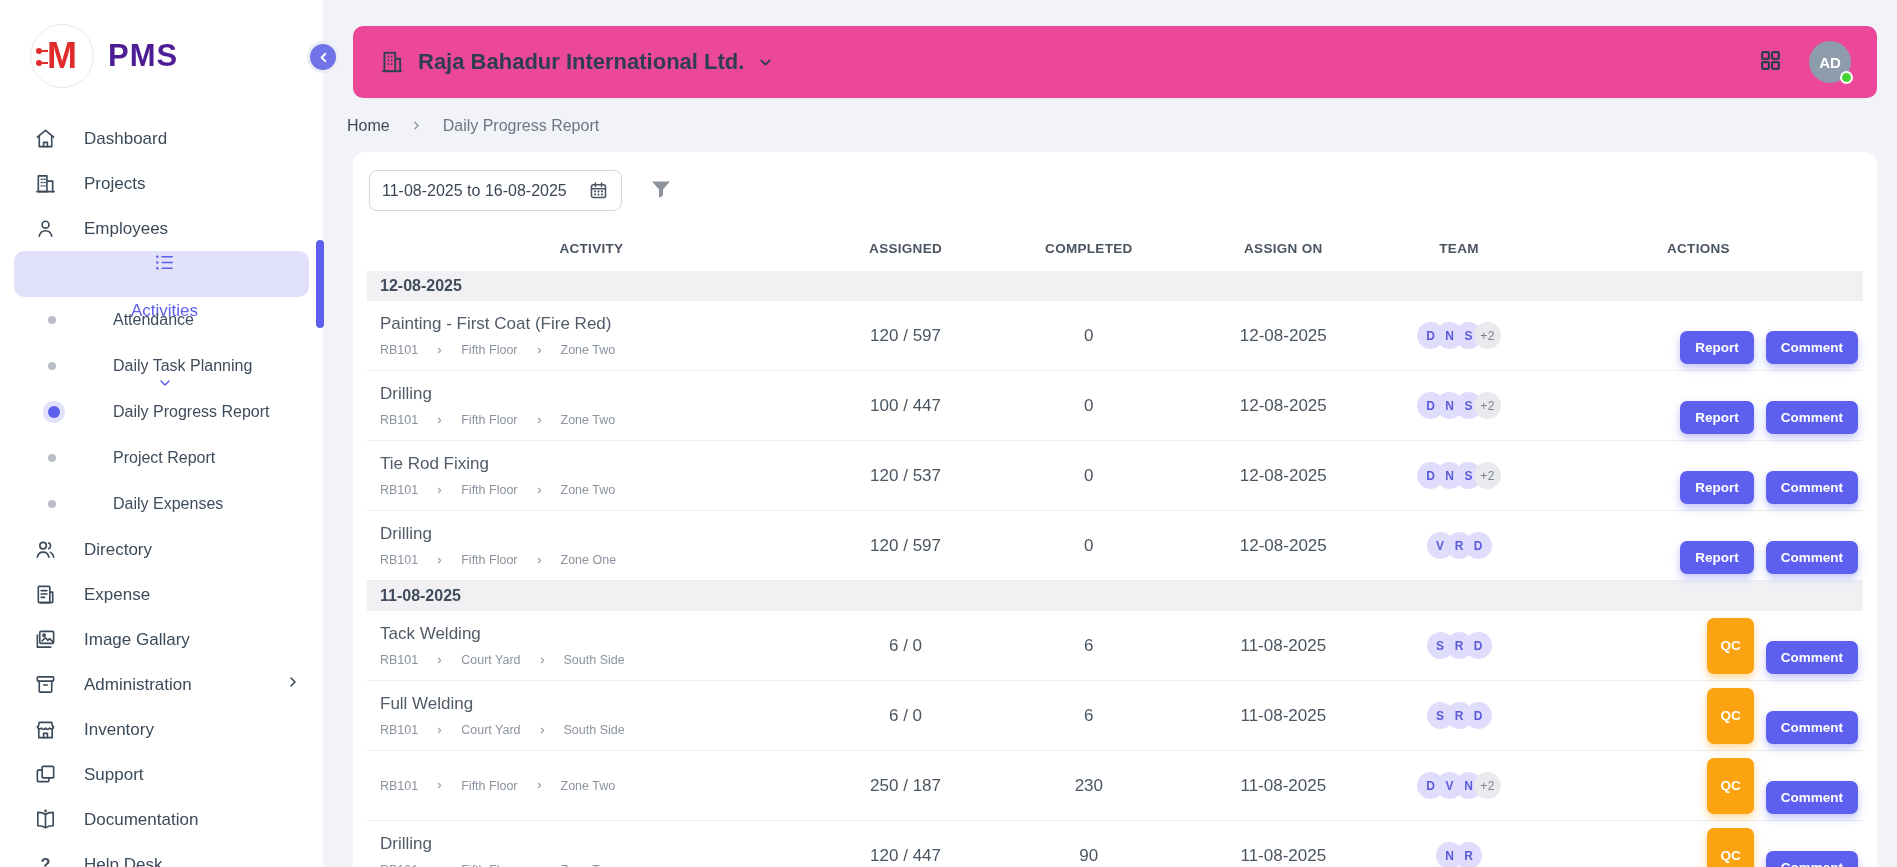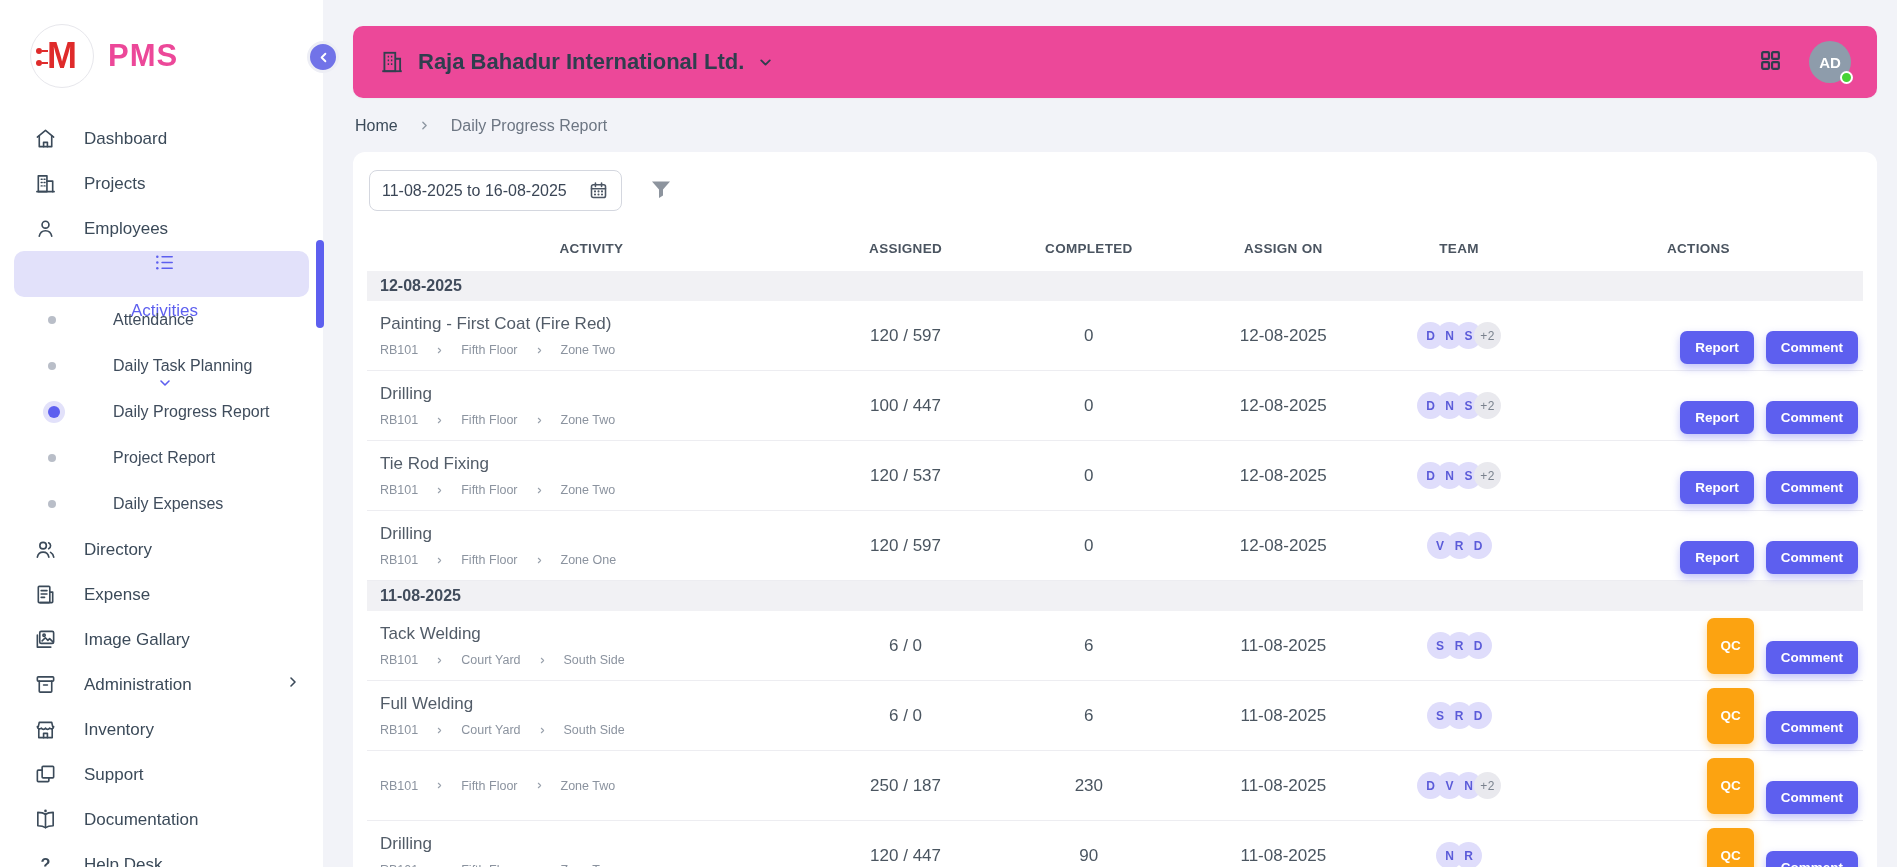--- a/index.html
+++ b/index.html
@@ -6,21 +6,21 @@
   html,body { width:1897px; height:867px; overflow:hidden; background:#f2f3f8;
     font-family:"Liberation Sans", sans-serif; color:#3b4a59; }
 
   
   .sidebar { position:fixed; left:0; top:0; width:323px; height:867px; background:#fff; z-index:5; }
   .logo-row { display:flex; align-items:center; gap:14px; padding:24px 0 6px 30px; }
   .logo-circle { width:64px; height:64px; border-radius:50%; border:1px solid #e7e7ec;
     display:flex; align-items:center; justify-content:center; background:#fff; }
   .logo-m { font-size:36px; font-weight:800; color:#df2b2b; position:relative; line-height:1; }
   .logo-nodes { position:absolute; left:-12px; top:6px; }
-  .logo-title { font-size:31px; font-weight:800; color:#ec4899; letter-spacing:1px; }
+  .logo-title { font-size:31px; font-weight:800; color:#4c1d95; letter-spacing:1px; }
 
   .nav { margin-top:22px; }
   .nav-item { display:flex; align-items:center; gap:27px; height:45px; padding:0 22px 0 34px;
     font-size:17px; color:#3b4a59; cursor:pointer; }
   .nav-item svg { width:23px; height:23px; flex:0 0 23px; stroke:#3b4a59; fill:none;
     stroke-width:1.7; stroke-linecap:round; stroke-linejoin:round; }
   .nav-item .spacer { flex:1; }
   .nav-item .chev svg { width:16px; height:16px; stroke-width:2.4; }
   .nav-item.active { margin:0 14px; padding:0 14px 0 20px; height:46px; border-radius:10px;
     background:#e2e1fa; color:#5d5fef;flex-direction:column; }
@@ -50,21 +50,21 @@
     stroke-linecap:round; stroke-linejoin:round; margin-top:4px; }
   .header-right { margin-left:auto; display:flex; align-items:center; gap:26px; }
   .grid-btn svg { width:25px; height:25px; stroke:#2f3e4e; fill:none; stroke-width:2.1; cursor:pointer; }
   .avatar { position:relative; width:42px; height:42px; border-radius:50%; background:#8e9cab;
     color:#fff; font-size:15px; font-weight:700; display:flex; align-items:center; justify-content:center;
     cursor:pointer; }
   .online-dot { position:absolute; right:-2px; bottom:-1px; width:13px; height:13px; border-radius:50%;
     background:#46d336; border:2px solid #fff; }
 
   
-  .breadcrumb { position:absolute; left:355px; top:116px; display:flex; align-items:center; gap:20px;
+  .breadcrumb { position:absolute; left:347px; top:116px; display:flex; align-items:center; gap:20px;
     font-size:16px; }
   .crumb-home { color:#3b4a59; cursor:pointer; }
   .crumb-sep svg { width:13px; height:13px; stroke:#8d96a2; fill:none; stroke-width:2.6;
     stroke-linecap:round; stroke-linejoin:round; margin-top:3px; }
   .crumb-current { color:#6d7683; }
 
   
   .content-card { position:absolute; left:353px; top:152px; width:1524px; height:760px; background:#fff;
     border-radius:12px; padding:18px 14px 0 14px; }
   .filter-row { display:flex; align-items:center; padding-left:2px; }

